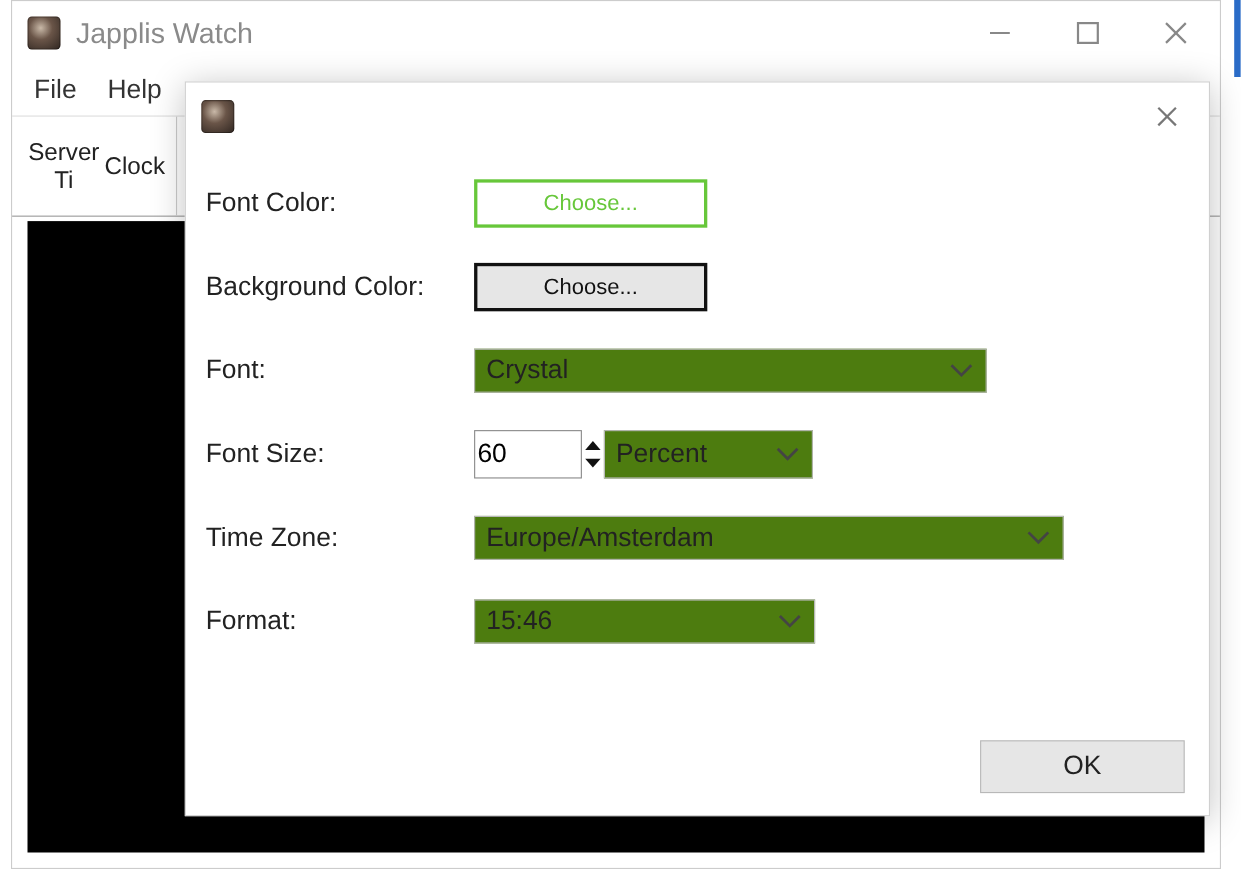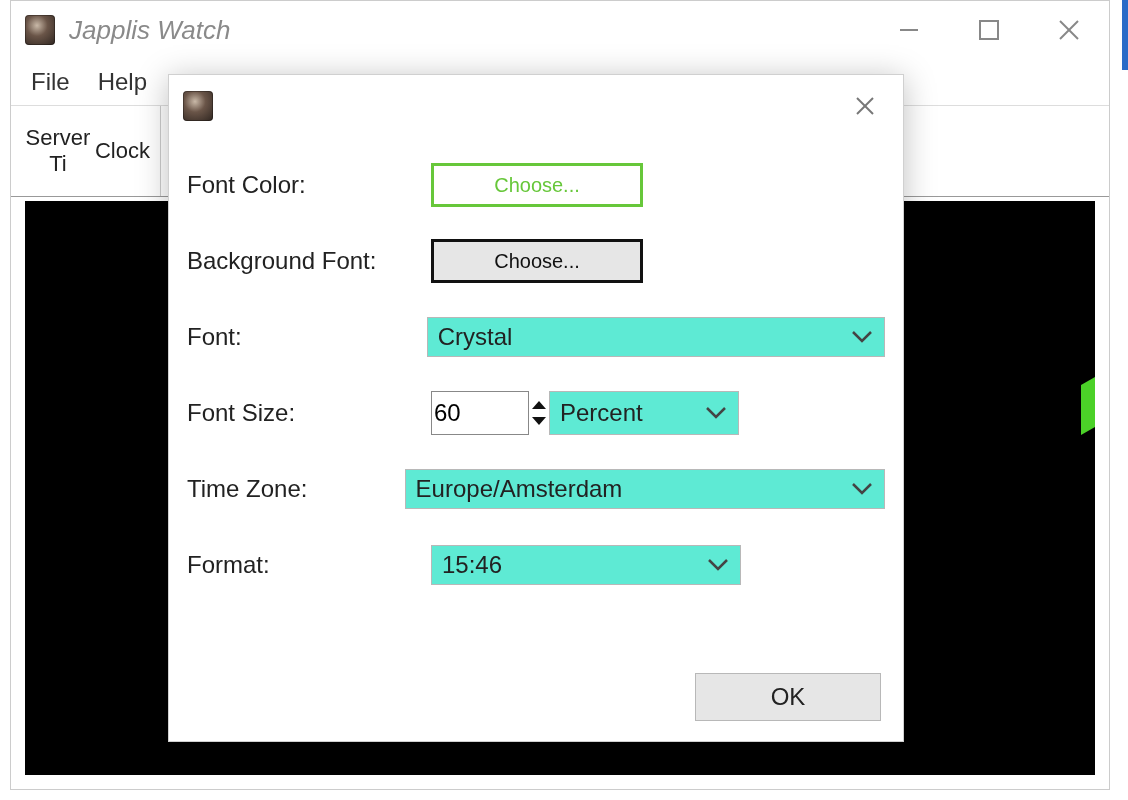--- a/index.html
+++ b/index.html
@@ -22,21 +22,20 @@
     background: #fff;
     border: 1px solid #ccc;
   }
   .titlebar {
     height: 58px;
     display: flex;
     align-items: center;
     padding-left: 14px;
     color: #8a8a8a;
     font-size: 26px;
-    font-style: italic;
   }
   .titlebar .app-icon {
     width: 30px;
     height: 30px;
     margin-right: 14px;
     border-radius: 4px;
     background: radial-gradient(circle at 40% 35%, #c9b9a8 0%, #6a5548 40%, #2e2520 100%);
     box-shadow: inset 0 0 0 1px rgba(0,0,0,0.3);
   }
   .titlebar .title { flex: 1; }
@@ -106,21 +105,21 @@
     width: 14px;
     height: 50px;
     background: #4bd128;
     transform: skewY(-30deg);
   }
   
   .dialog {
     position: absolute;
     left: 168px;
     top: 74px;
-    width: 736px;
+    width: 932px;
     height: 668px;
     background: #fff;
     box-shadow: 0 4px 30px rgba(0,0,0,0.25);
     border: 1px solid #d0d0d0;
   }
   .dialog-titlebar {
     height: 62px;
     display: flex;
     align-items: center;
     padding: 0 8px 0 14px;
@@ -168,21 +167,21 @@
     color: #67c73a;
     background: #fff;
   }
   .btn-choose.black {
     border: 3px solid #111;
     color: #111;
     background: #e6e6e6;
   }
   .dropdown {
     height: 40px;
-    background: #5eead4;
+    background: #4d7c0f;
     border: 1px solid #b8b8b8;
     display: flex;
     align-items: center;
     padding: 0 10px;
     font-size: 24px;
     color: #222;
     position: relative;
   }
   .dropdown .dd-text { flex: 1; }
   .dropdown .chev { margin-left: 8px; }
@@ -307,21 +306,21 @@
   <div class="dialog-body">
 
     <div class="row">
       <div class="label">Font Color:</div>
       <div class="btn-choose green">
         <span>Choose...</span>
       </div>
     </div>
 
     <div class="row">
-      <div class="label">Background Font:</div>
+      <div class="label">Background Color:</div>
       <div class="btn-choose black">
         <span>Choose...</span>
       </div>
     </div>
 
     <div class="row">
       <div class="label">Font:</div>
       <div class="dropdown dd-font">
         <span class="dd-text">Crystal</span>
         <svg class="chev" viewBox="0 0 24 16">

